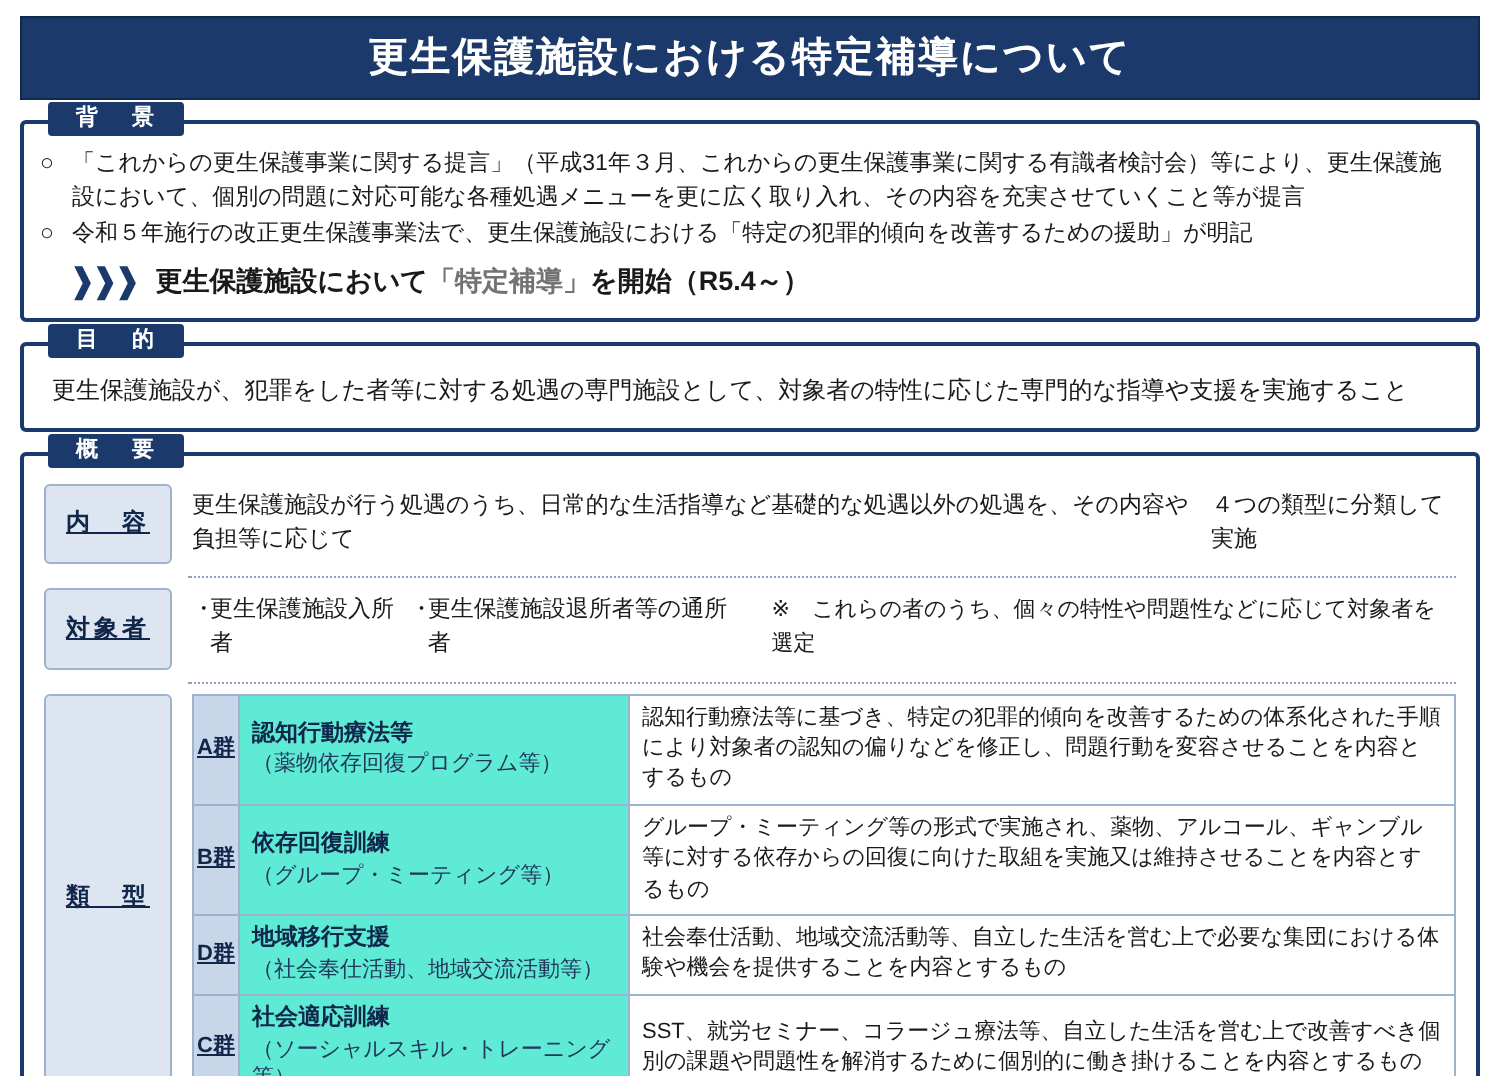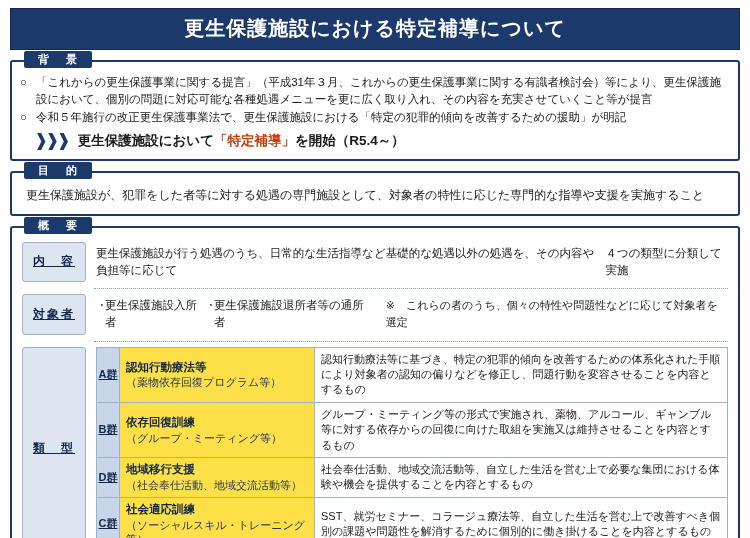--- a/index.html
+++ b/index.html
@@ -90,21 +90,21 @@
     font-weight: bold;
     letter-spacing: -3px;
     margin-right: 10px;
     line-height: 1;
   }
   .arrow-text {
     font-size: 13.5px;
     font-weight: bold;
   }
   .hl-red {
-    color: #c2410c;
+    color: #737373;
   }
 
   
   .purpose-body {
     font-size: 12px;
     padding: 2px 4px 2px 6px;
   }
 
   
   .outline {
@@ -178,21 +178,21 @@
     text-align: center;
     font-size: 11px;
     font-weight: bold;
     color: #10264a;
     line-height: 1.05;
     padding: 2px 0 !important;
     text-decoration: underline;
   }
   .cell-name {
     width: 182px;
-    background: #fde047;
+    background: #5eead4;
     font-size: 11.5px;
     font-weight: bold;
     color: #10264a;
     line-height: 1.3;
   }
   .cell-name .sub {
     display: block;
     font-size: 11px;
     font-weight: normal;
     color: #22375c;

